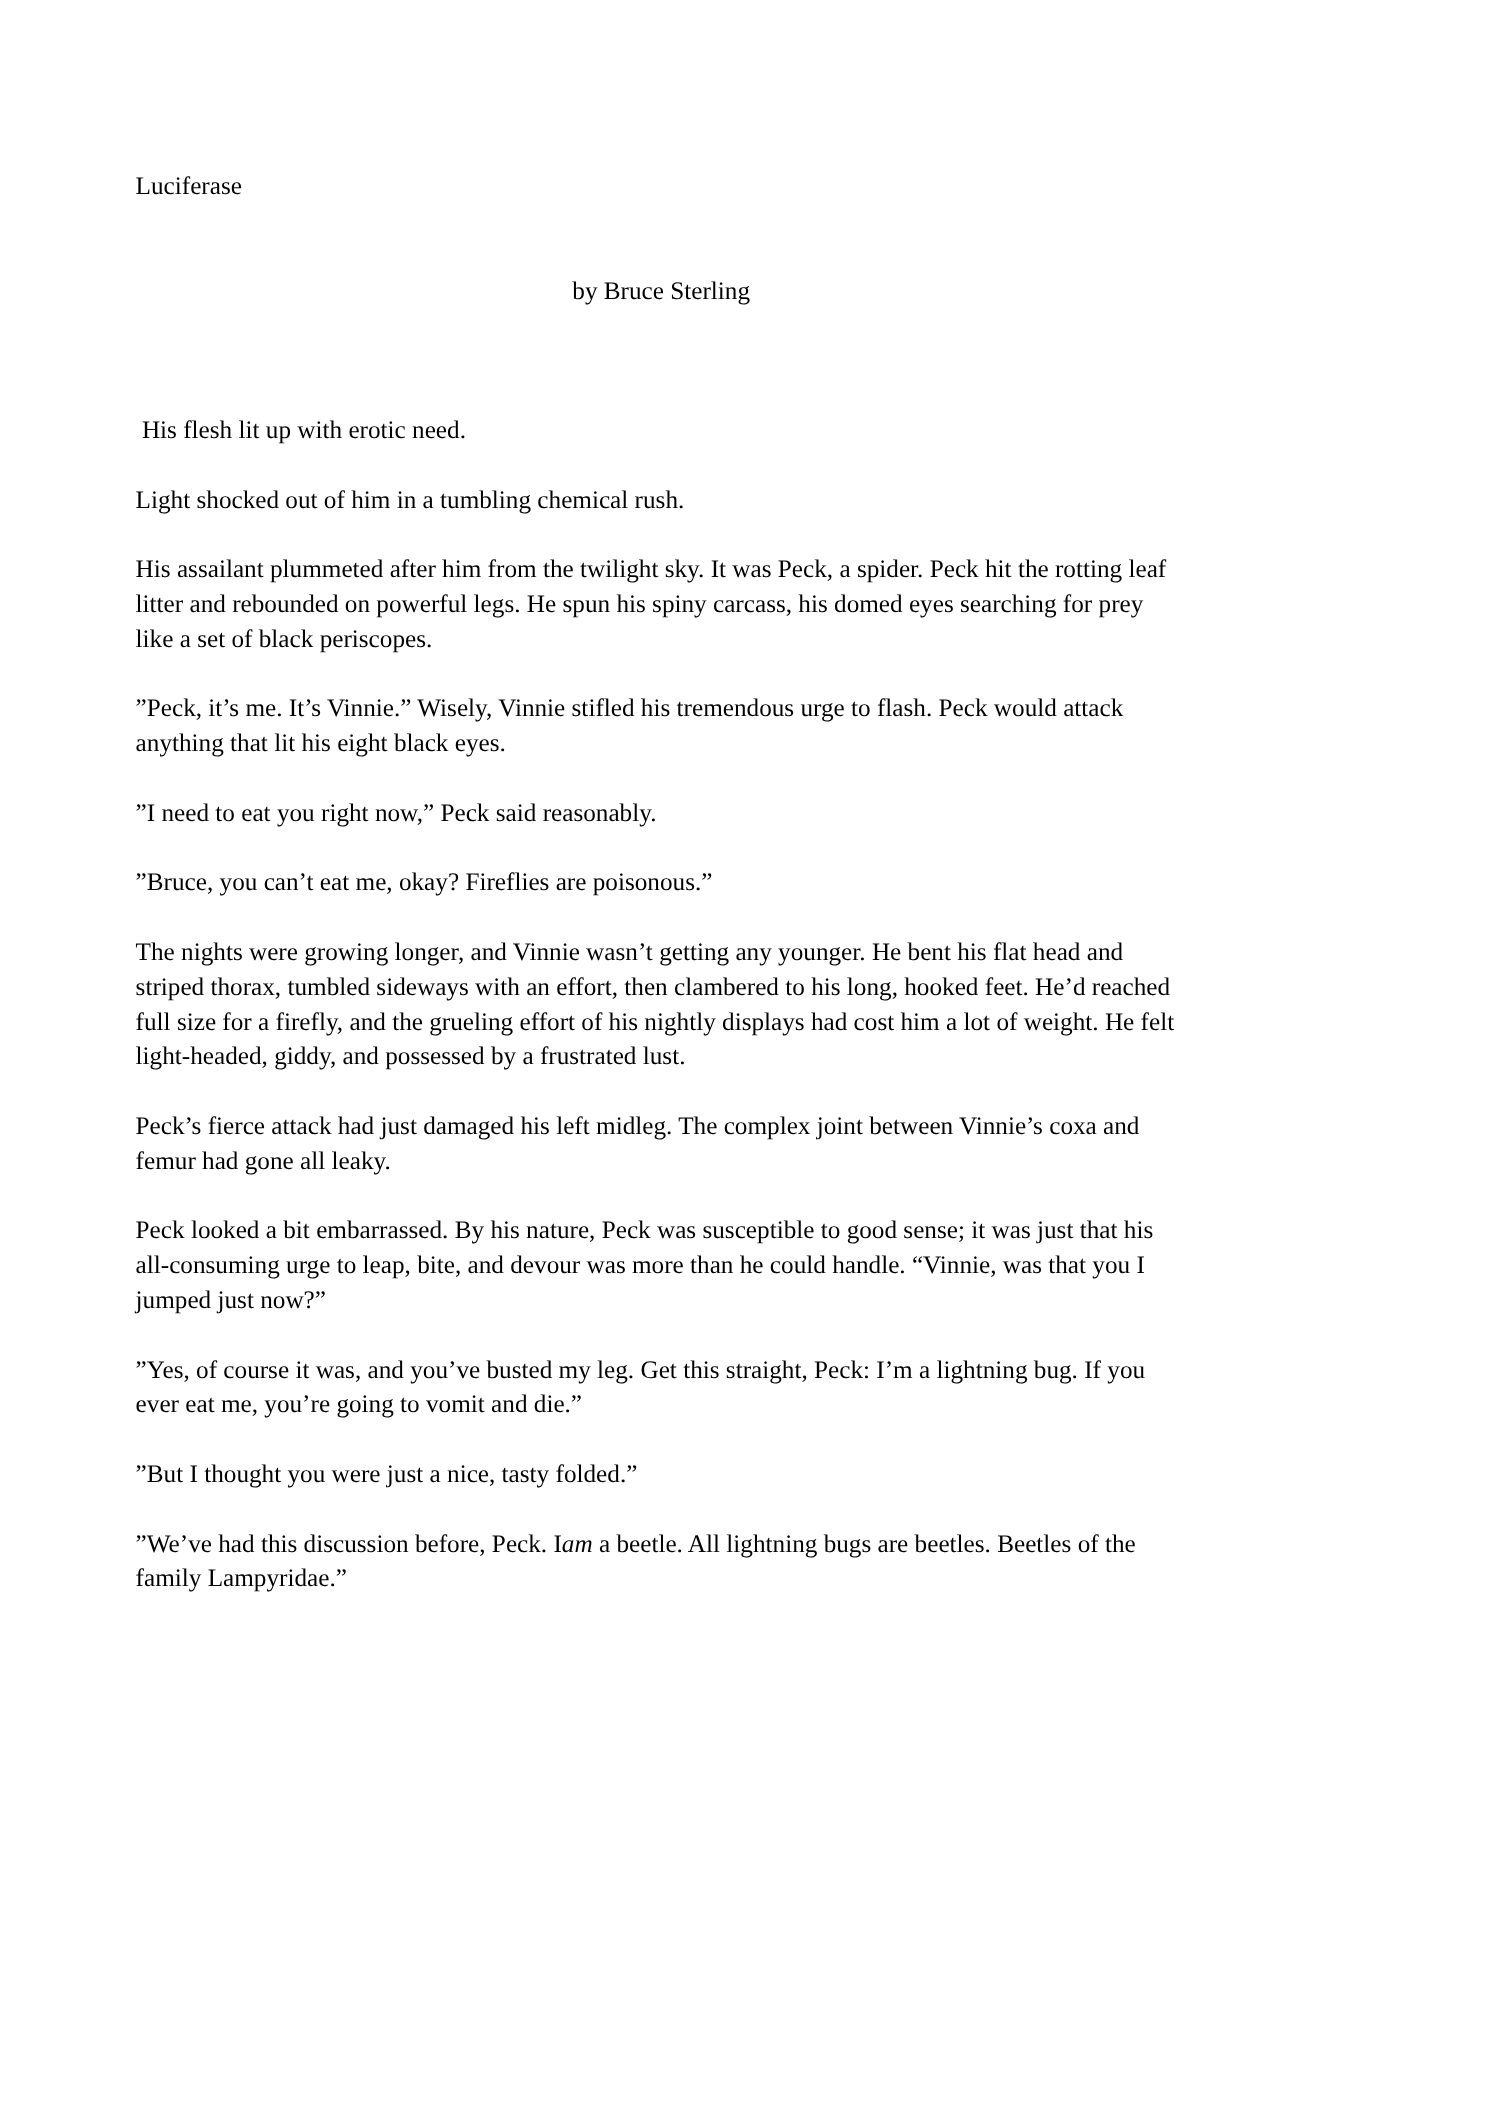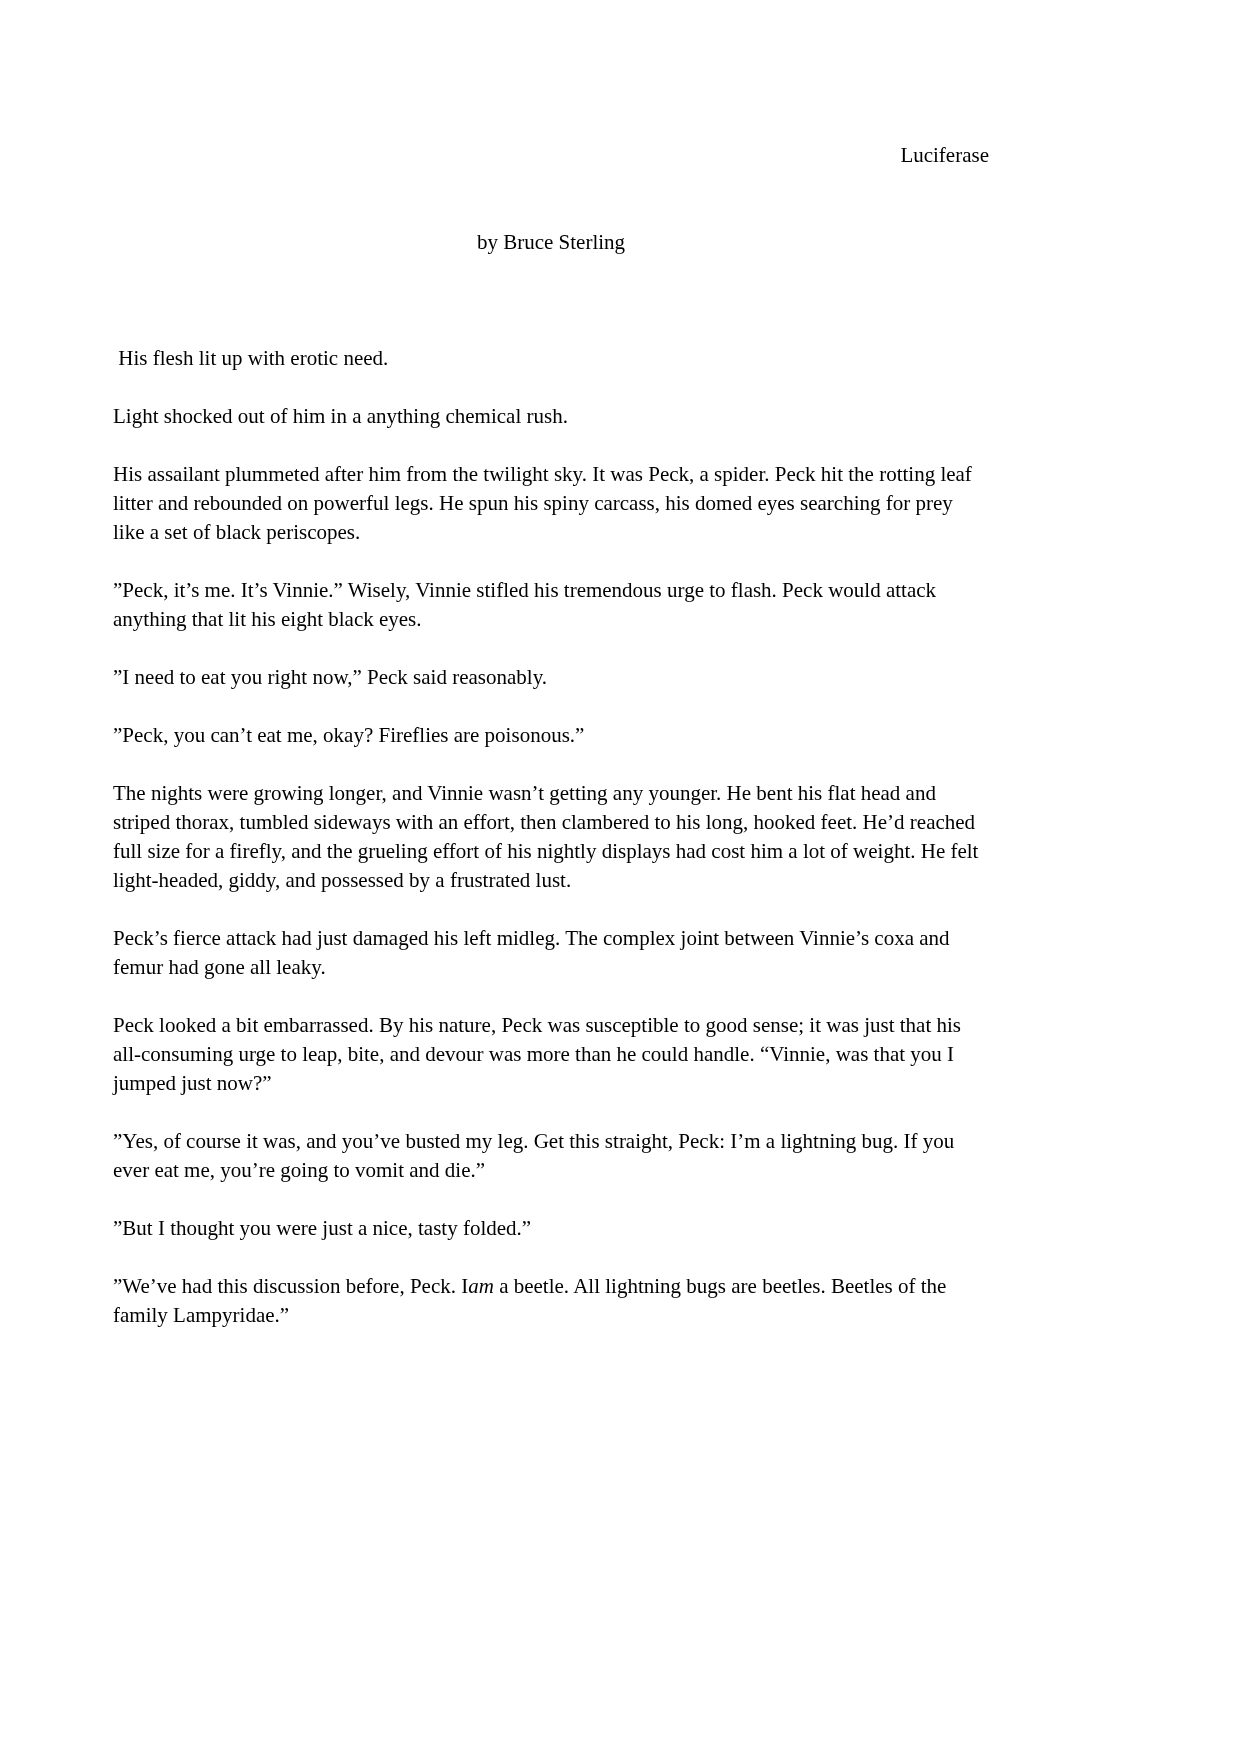--- a/index.html
+++ b/index.html
@@ -17,21 +17,21 @@
     padding: 141px 0 0 113px;
     width: 876px;
     color: #000000;
     font-family: "Liberation Serif", "DejaVu Serif", serif;
     font-size: 21px;
     line-height: 29px;
   }
   .title {
     font-size: 21px;
     font-weight: normal;
-    text-align: right;
+    text-align: left;
     margin: 0 0 58px 0;
   }
   .byline {
     text-align: center;
     margin: 18px 0 87px 0;
   }
   .page p {
     margin: 0 0 29px 0;
     white-space: pre-wrap;
   }
@@ -40,25 +40,25 @@
   }
 </style>
 </head>
 <body>
 
 <div class="page">
   <h1 class="title">Luciferase</h1>
   <div class="byline">by Bruce Sterling</div>
 
   <p> His flesh lit up with erotic need.</p>
-  <p>Light shocked out of him in a anything chemical rush.</p>
+  <p>Light shocked out of him in a tumbling chemical rush.</p>
   <p>His assailant plummeted after him from the twilight sky. It was Peck, a spider. Peck hit the rotting leaf litter and rebounded on powerful legs. He spun his spiny carcass, his domed eyes searching for prey like a set of black periscopes.</p>
   <p>”Peck, it’s me. It’s Vinnie.” Wisely, Vinnie stifled his tremendous urge to flash. Peck would attack anything that lit his eight black eyes.</p>
   <p>”I need to eat you right now,” Peck said reasonably.</p>
-  <p>”Peck, you can’t eat me, okay? Fireflies are poisonous.”</p>
+  <p>”Bruce, you can’t eat me, okay? Fireflies are poisonous.”</p>
   <p>The nights were growing longer, and Vinnie wasn’t getting any younger. He bent his flat head and striped thorax, tumbled sideways with an effort, then clambered to his long, hooked feet. He’d reached full size for a firefly, and the grueling effort of his nightly displays had cost him a lot of weight. He felt light-headed, giddy, and possessed by a frustrated lust.</p>
   <p>Peck’s fierce attack had just damaged his left midleg. The complex joint between Vinnie’s coxa and femur had gone all leaky.</p>
   <p>Peck looked a bit embarrassed. By his nature, Peck was susceptible to good sense; it was just that his all-consuming urge to leap, bite, and devour was more than he could handle. “Vinnie, was that you I jumped just now?”</p>
   <p>”Yes, of course it was, and you’ve busted my leg. Get this straight, Peck: I’m a lightning bug. If you ever eat me, you’re going to vomit and die.”</p>
   <p>”But I thought you were just a nice, tasty folded.”</p>
 
   <p><span>”We’ve had this discussion before, Peck. I</span><em>am</em><span> a beetle. All lightning bugs are beetles. Beetles of the family Lampyridae.”</span></p>
 </div>
 
 </body></html>

